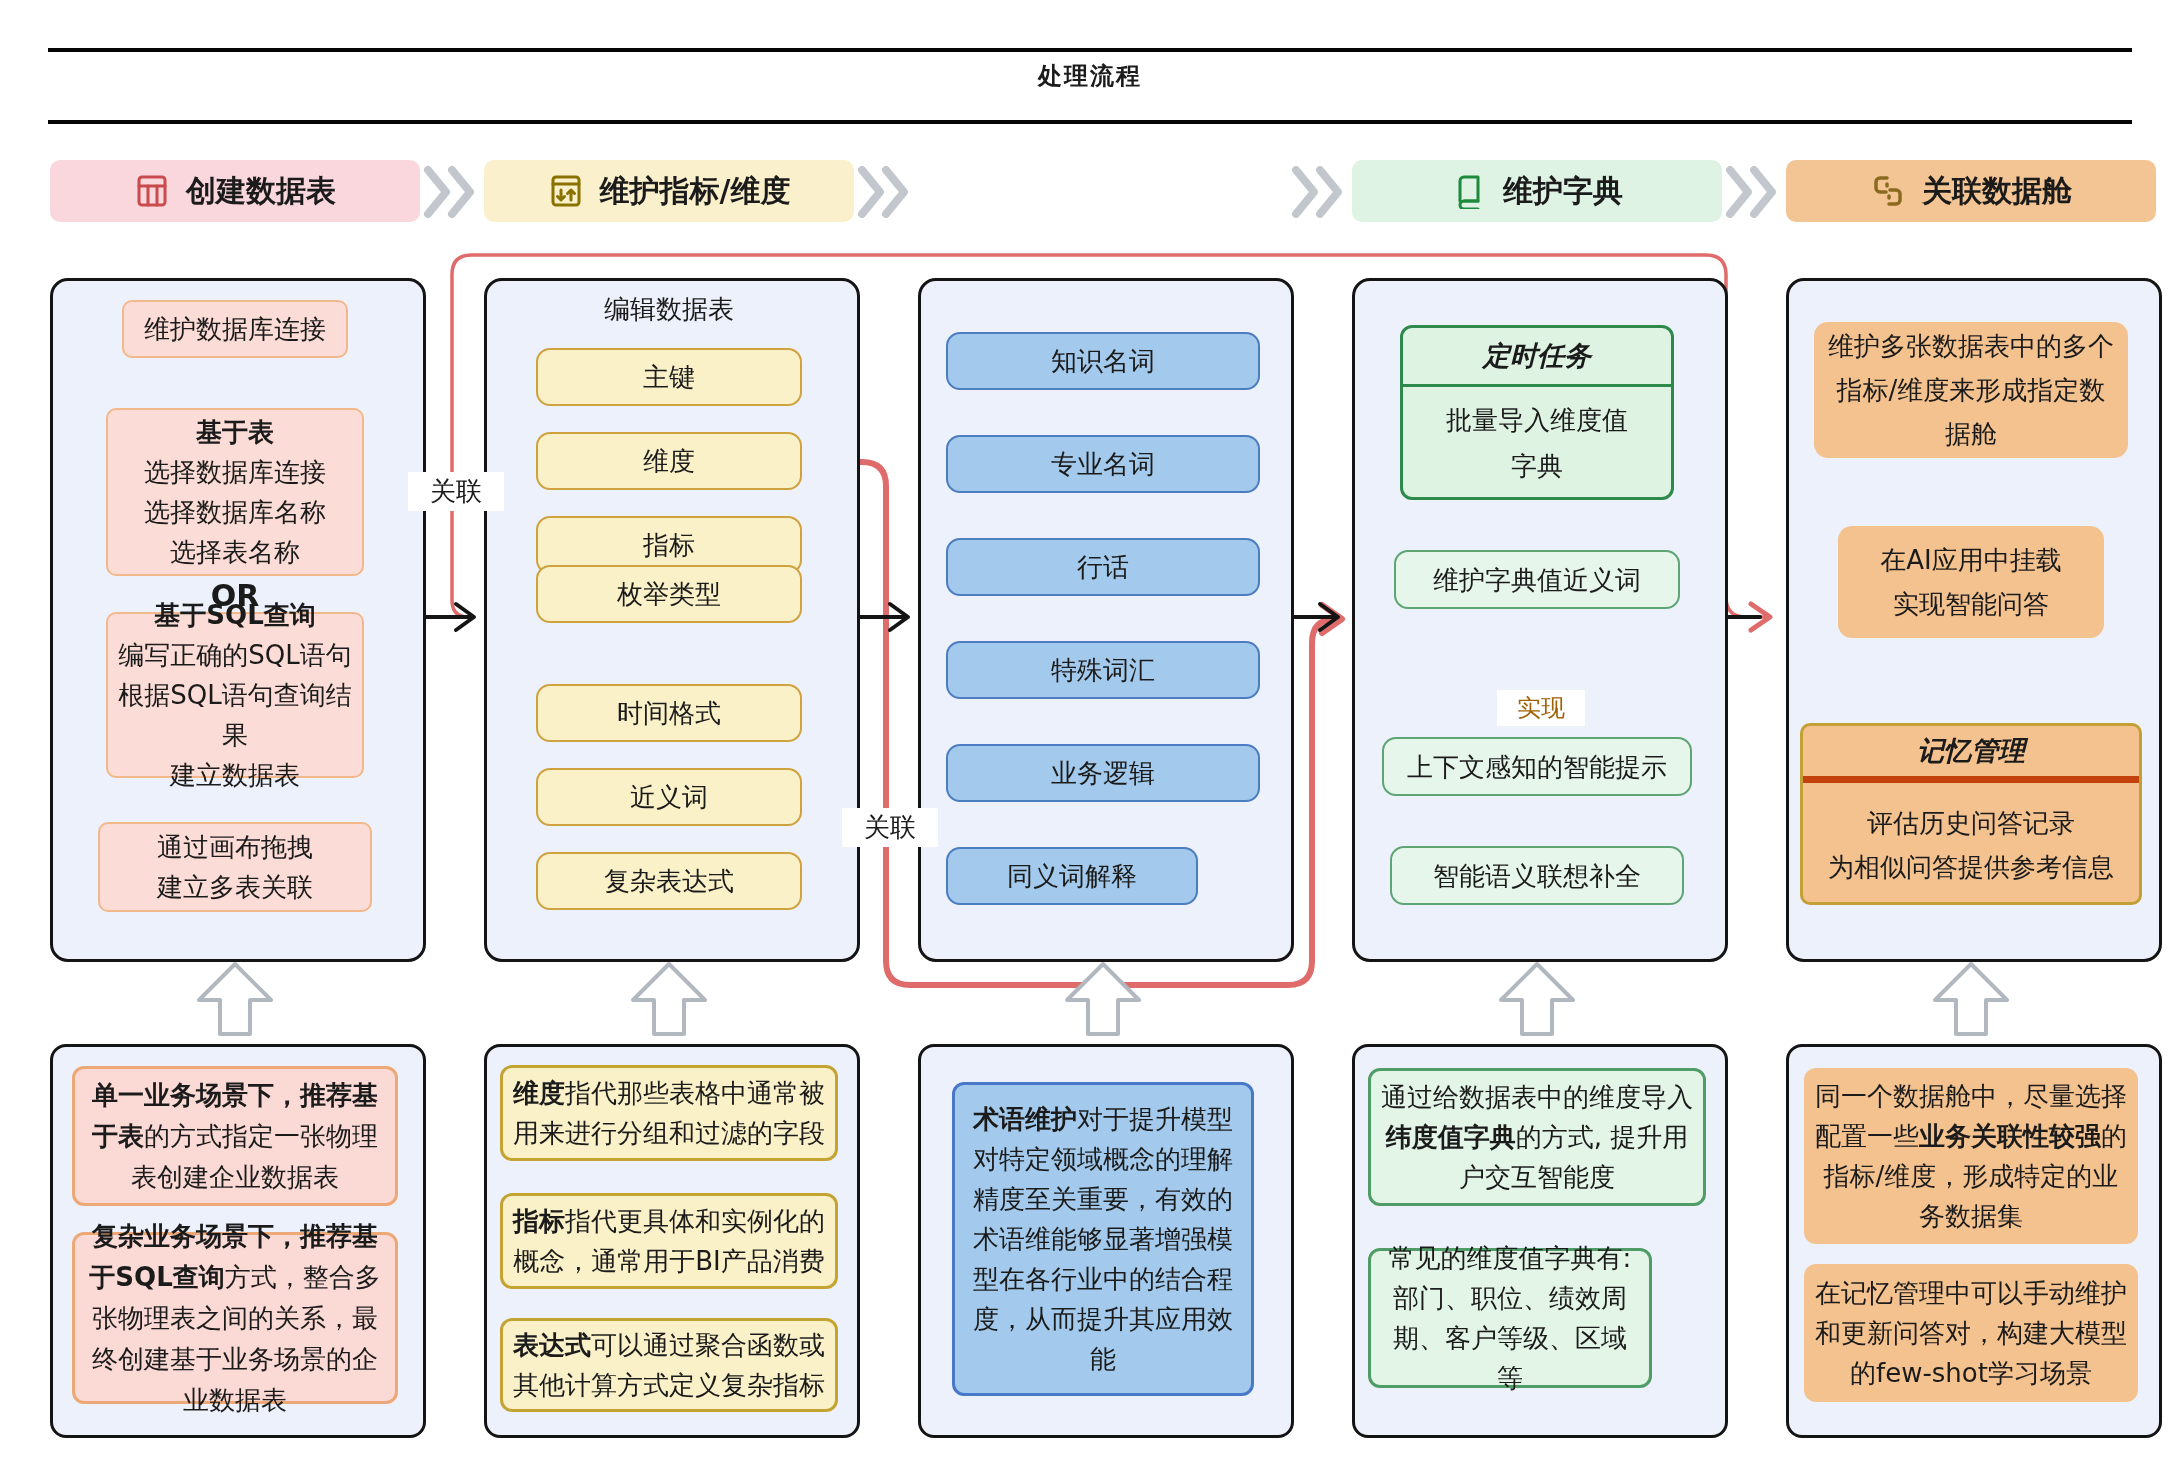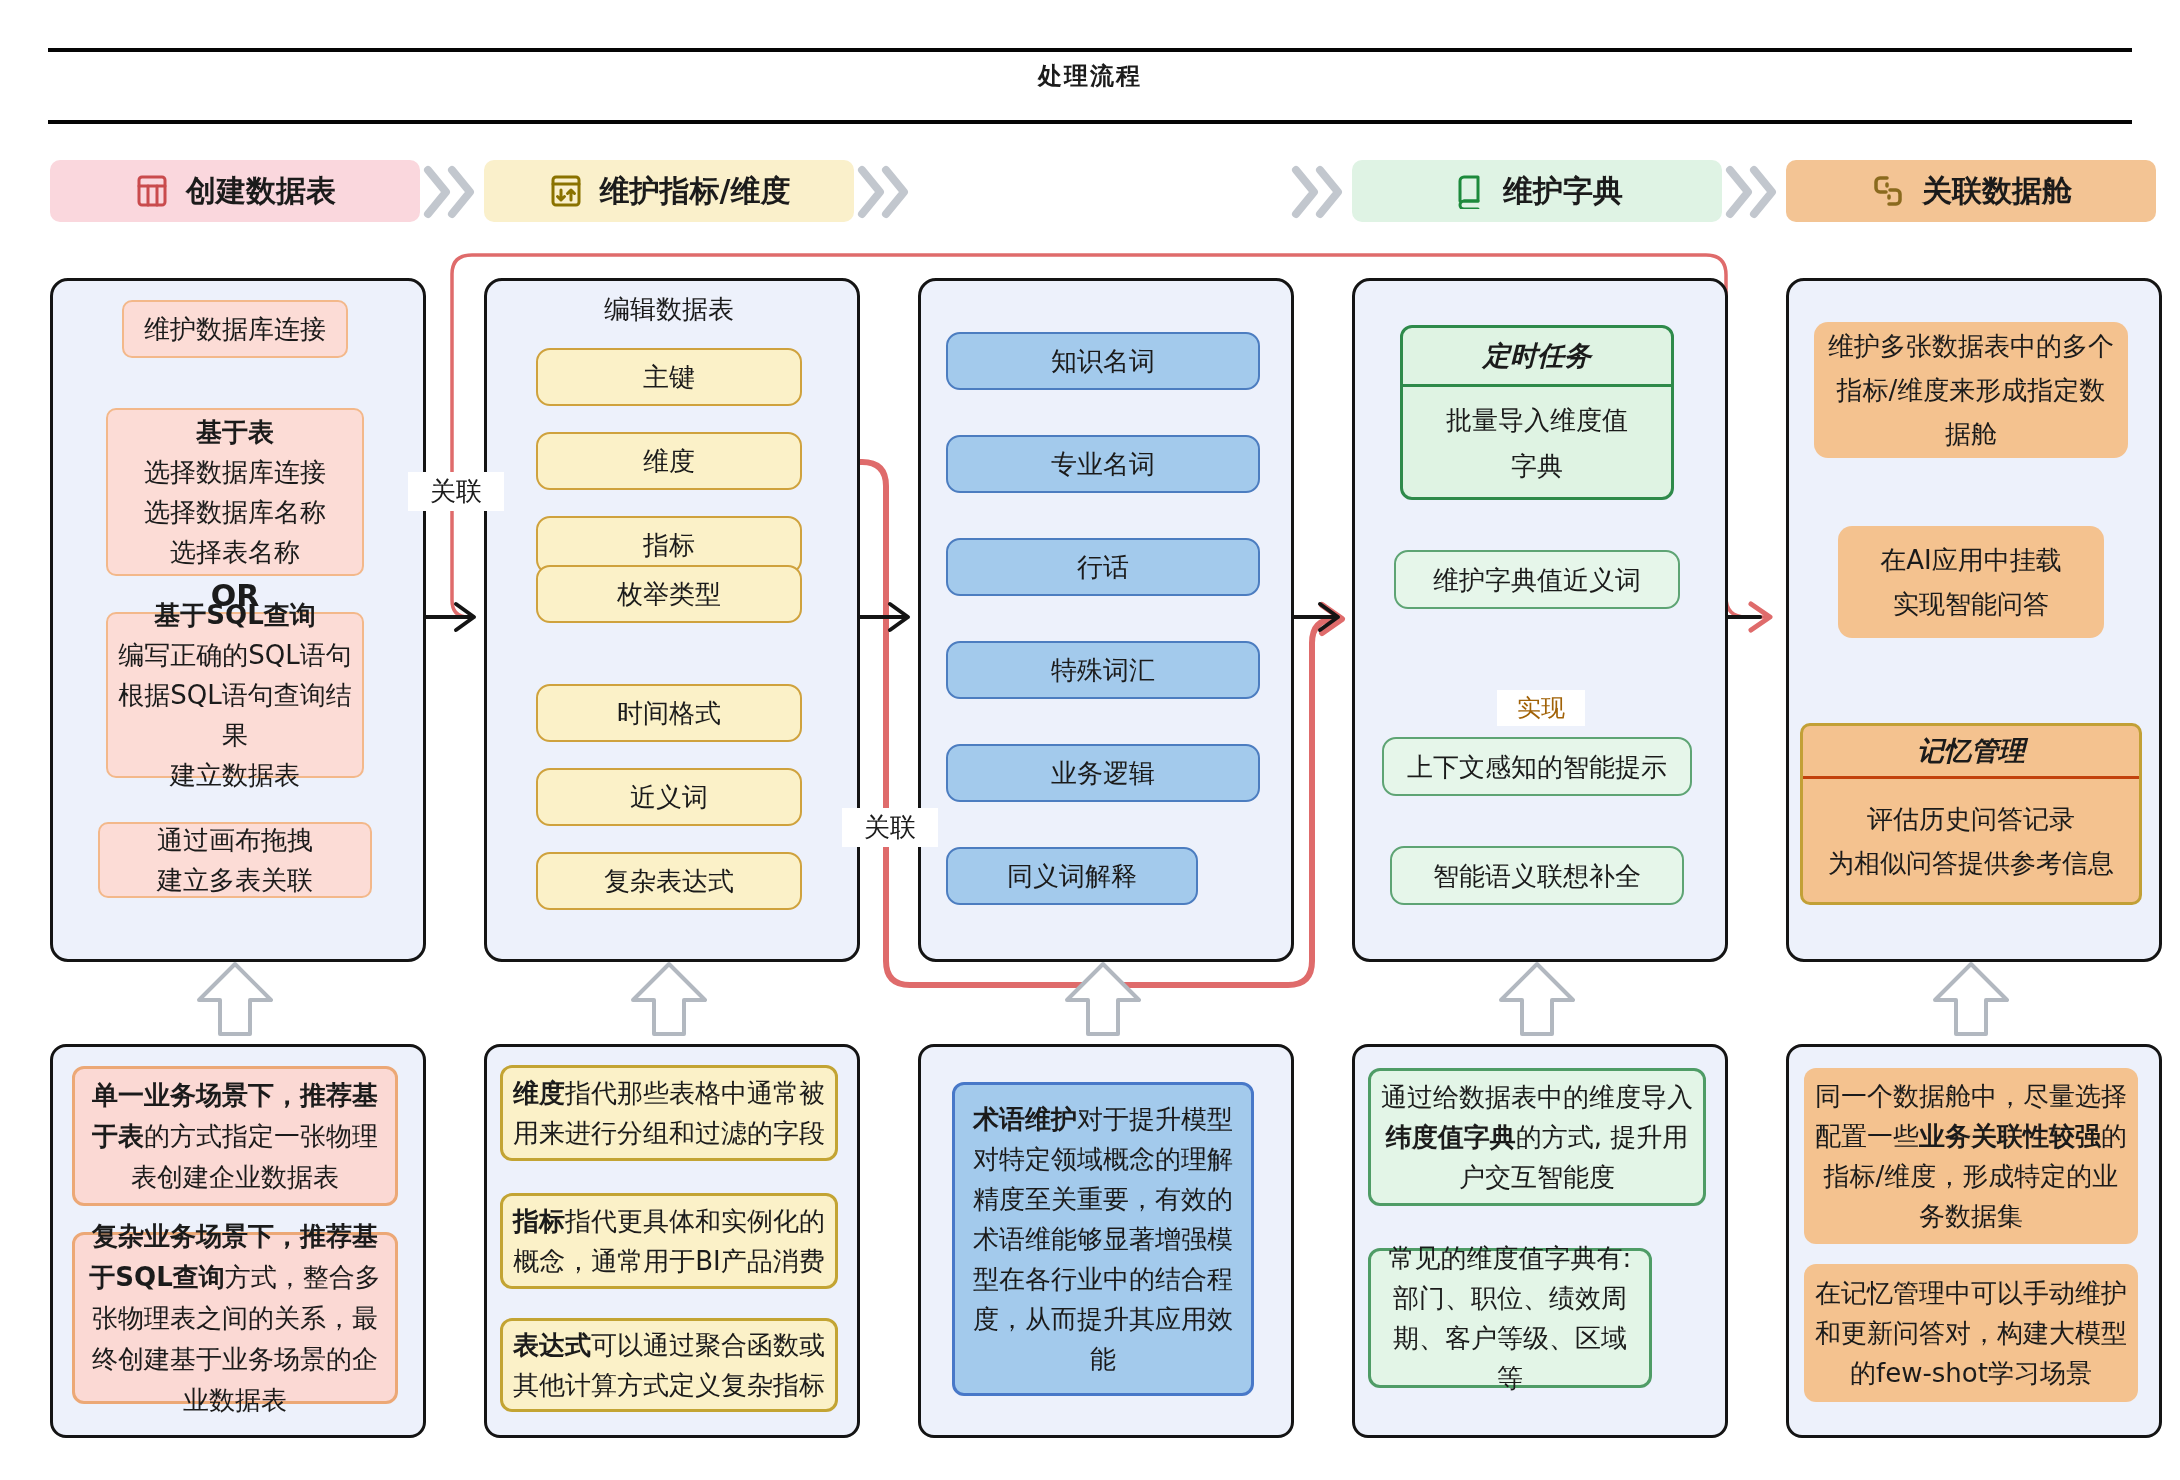--- a/index.html
+++ b/index.html
@@ -152,21 +152,21 @@
     <div>选择数据库名称</div>
     <div>选择表名称</div>
   </div>
   <div class="orlbl" style="left:110px;top:578px;width:250px;">OR</div>
   <div class="box pink" style="left:106px;top:612px;width:258px;height:166px;">
     <div style="font-weight:700;">基于SQL查询</div>
     <div>编写正确的SQL语句</div>
     <div>根据SQL语句查询结果</div>
     <div>建立数据表</div>
   </div>
-  <div class="box pink" style="left:98px;top:822px;width:274px;height:76px;">
+  <div class="box pink" style="left:98px;top:822px;width:274px;height:90px;">
     <div>通过画布拖拽</div>
     <div>建立多表关联</div>
   </div>
 
   <div class="panel bott" style="left:50px;"></div>
   <div class="box pinkN" style="left:72px;top:1066px;width:326px;height:140px;">
     <div><span></span><b>单一业务场景下，推荐基于表</b><span>的方式指定一张物理表创建企业数据表</span></div>
   </div>
   <div class="box pinkN" style="left:72px;top:1232px;width:326px;height:172px;">
     <div><span></span><b>复杂业务场景下，推荐基于SQL查询</b><span>方式，整合多张物理表之间的关系，最终创建基于业务场景的企业数据表</span></div>
@@ -261,21 +261,21 @@
 
   <div class="panel main" style="left:1786px;"></div>
   <div class="box org" style="left:1814px;top:322px;width:314px;height:136px;line-height:44px;">
       <span>维护多张数据表中的多个指标/维度来形成指定数据舱</span>
     </div>
   <div class="box org" style="left:1838px;top:526px;width:266px;height:112px;line-height:44px;">
     <div>在AI应用中挂载</div>
     <div>实现智能问答</div>
   </div>
   <div class="comp" style="left:1800px;top:723px;width:342px;height:182px;background:#f4c28f;border:3.5px solid #c2a036;border-radius:10px;">
-    <div class="chead" style="height:50px;border-bottom:3px solid #c2410c;">记忆管理</div>
+    <div class="chead" style="height:50px;border-bottom:7px solid #c2410c;">记忆管理</div>
     <div class="cbody" style="height:124px;line-height:44px;">
       <div>评估历史问答记录</div>
       <div>为相似问答提供参考信息</div>
     </div>
   </div>
 
   <div class="panel bott" style="left:1786px;"></div>
   <div class="box orgN" style="left:1804px;top:1068px;width:334px;height:176px;">
     <div><span>同一个数据舱中，尽量选择配置一些</span><b>业务关联性较强</b><span>的指标/维度，形成特定的业务数据集</span></div>
   </div>

